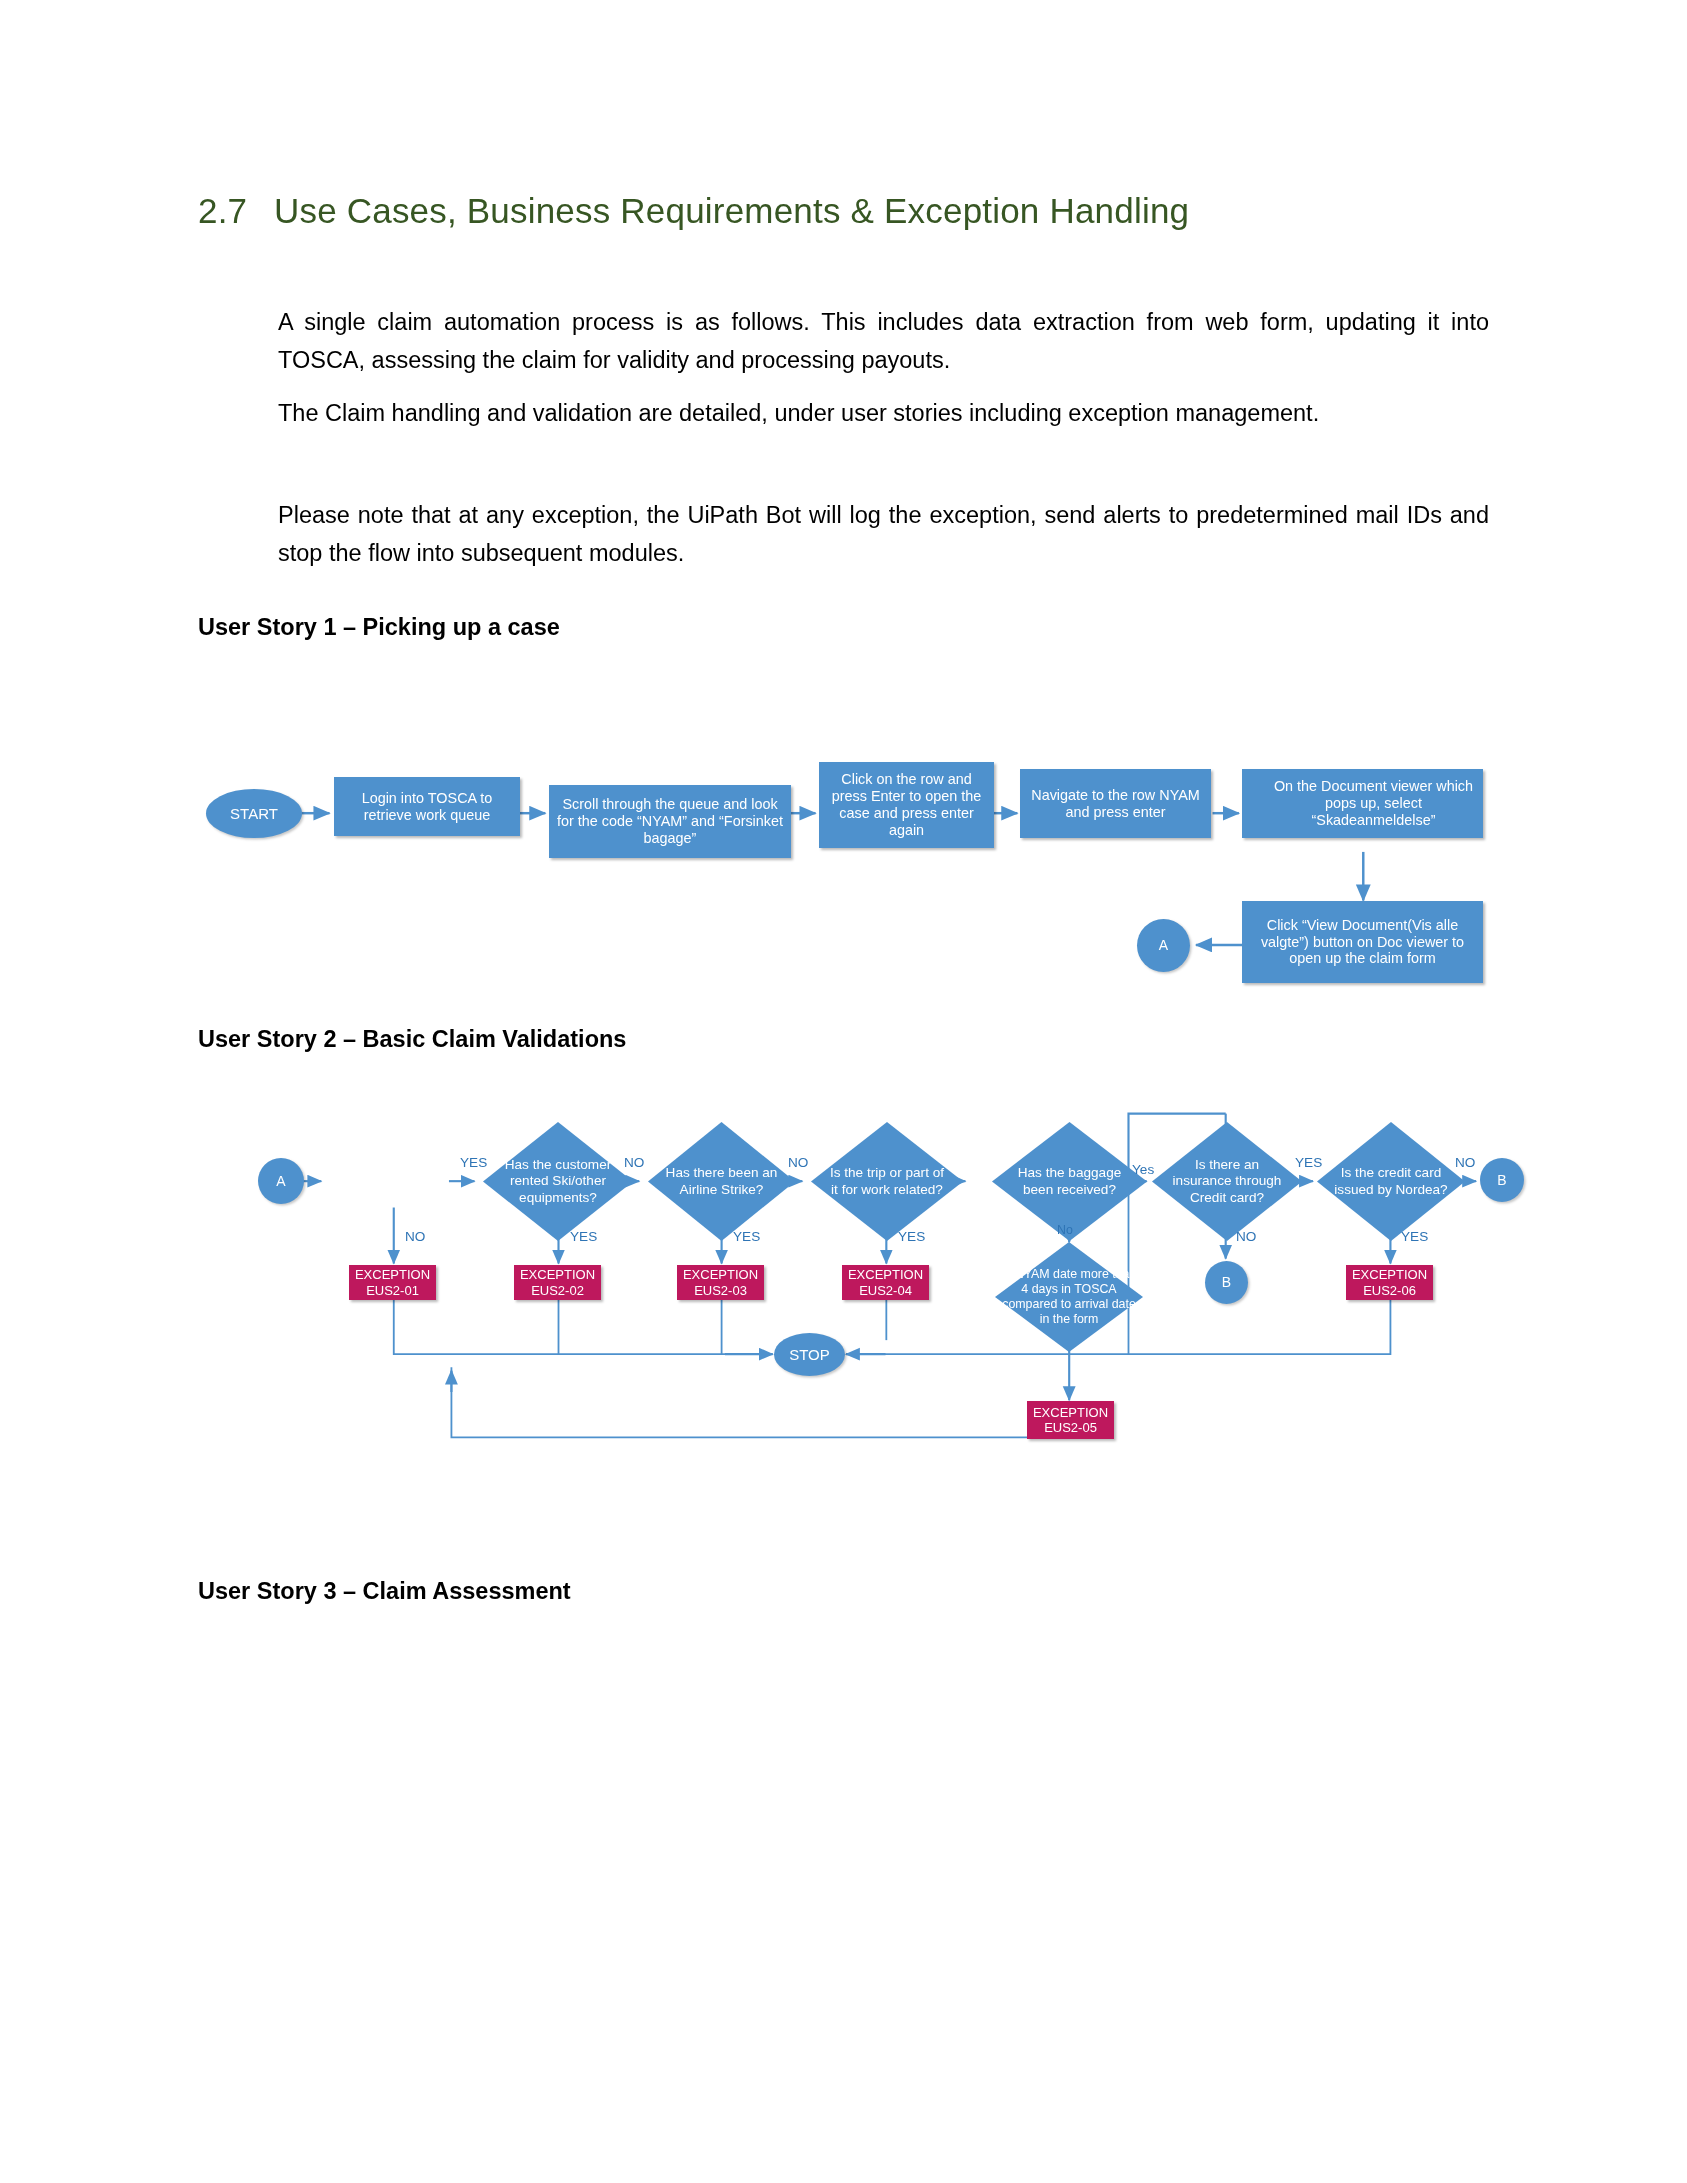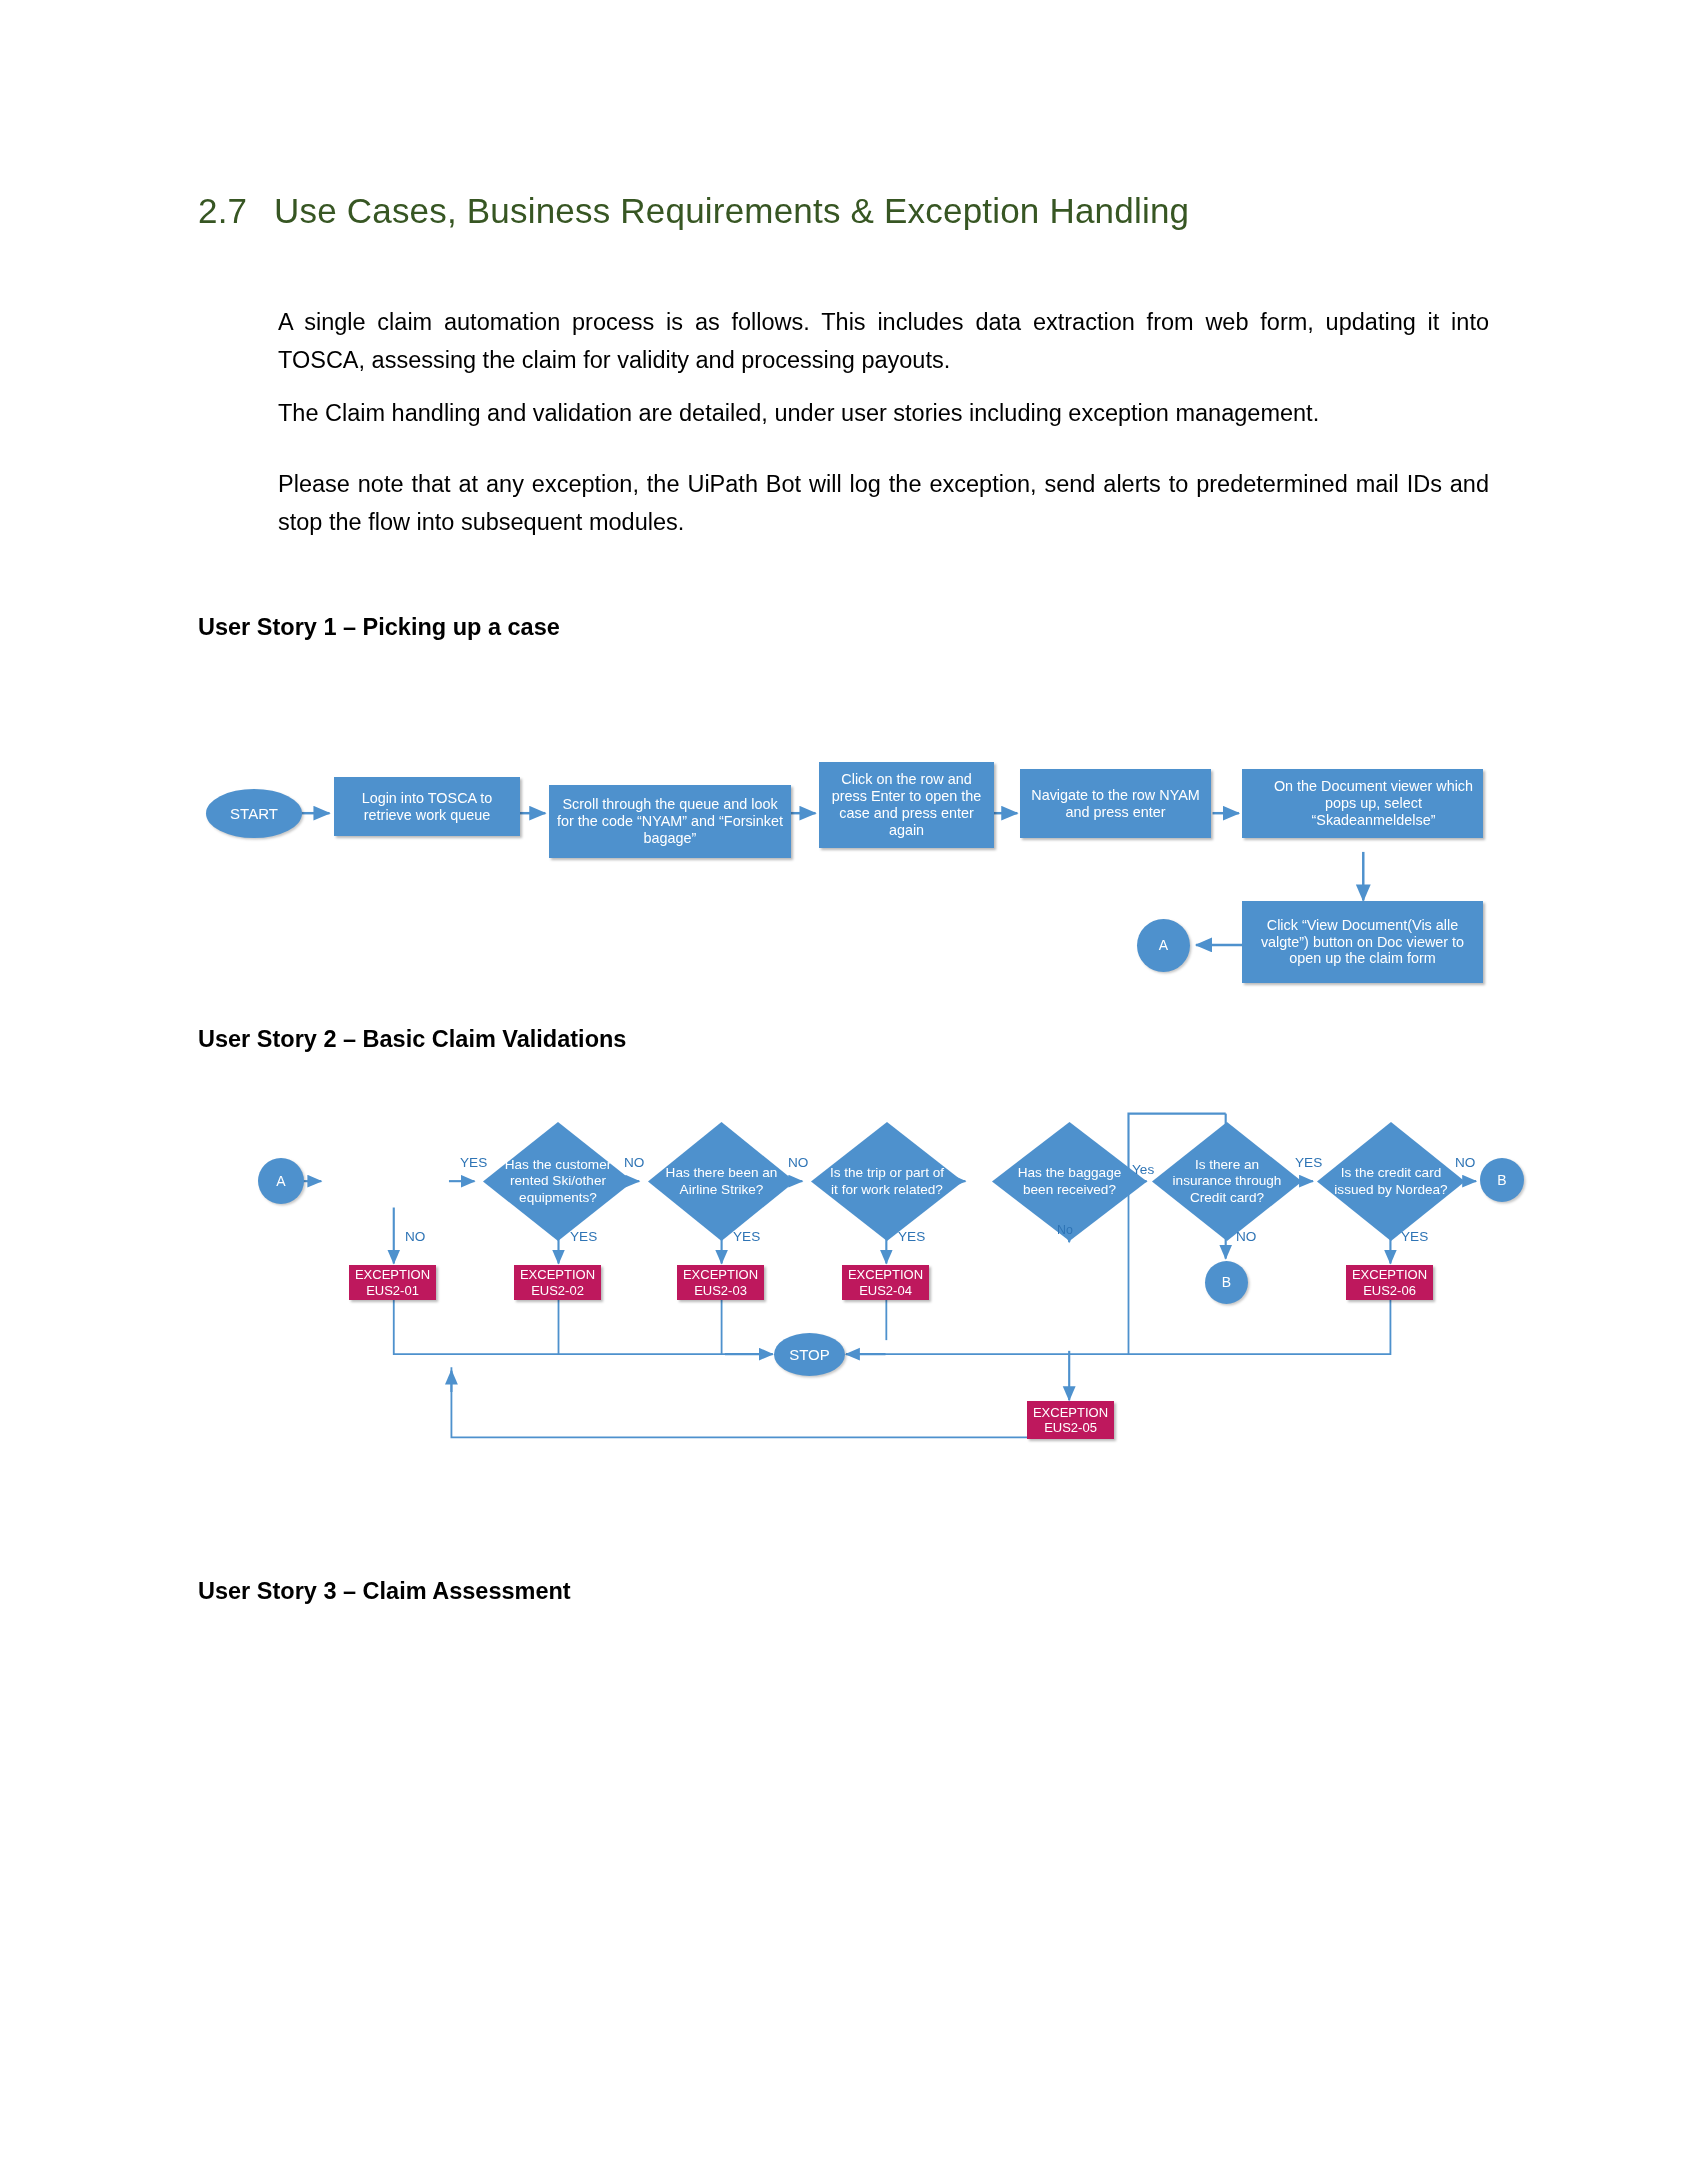--- a/index.html
+++ b/index.html
@@ -38,21 +38,21 @@
     left: 278px;
     width: 1211px;
     font-size: 23.5px;
     line-height: 1.63;
     color: #000;
     text-align: justify;
     text-justify: inter-word;
   }
   #para-1 { top: 303px; }
   #para-2 { top: 394px; }
-  #para-3 { top: 465px; }
+  #para-3 { top: 496px; }
 
   .us-head {
     position: absolute;
     left: 198px;
     font-size: 23.5px;
     font-weight: bold;
     color: #000;
     white-space: nowrap;
   }
   #us1-head { top: 614px; }
@@ -287,20 +287,24 @@
     <div class="diamond-wrap" style="left:1152px; top:1122px; width:150px; height:119px;">
       <div class="diamond-shape"></div>
       <div class="diamond-label">Is there an insurance through Credit card?</div>
     </div>
 
     <div class="diamond-wrap" style="left:1317px; top:1122px; width:148px; height:119px;">
       <div class="diamond-shape"></div>
       <div class="diamond-label">Is the credit card issued by Nordea?</div>
     </div>
 
+    <div class="diamond-wrap" style="left:995px; top:1242px; width:148px; height:110px;">
+      <div class="diamond-shape"></div>
+      <div class="diamond-label" style="width:98%; font-size:12.4px;">Is NYAM date more than 4 days  in TOSCA compared to arrival date in the form</div>
+    </div>
 
     <div class="node conn" style="left:1480px; top:1158px; width:44px; height:44px;">
       <span>B</span>
     </div>
 
     <div class="node conn" style="left:1205px; top:1261px; width:43px; height:43px;">
       <span>B</span>
     </div>
 
     <div class="node exc" style="left:349px; top:1265px; width:87px; height:35px; flex-direction:column;">

